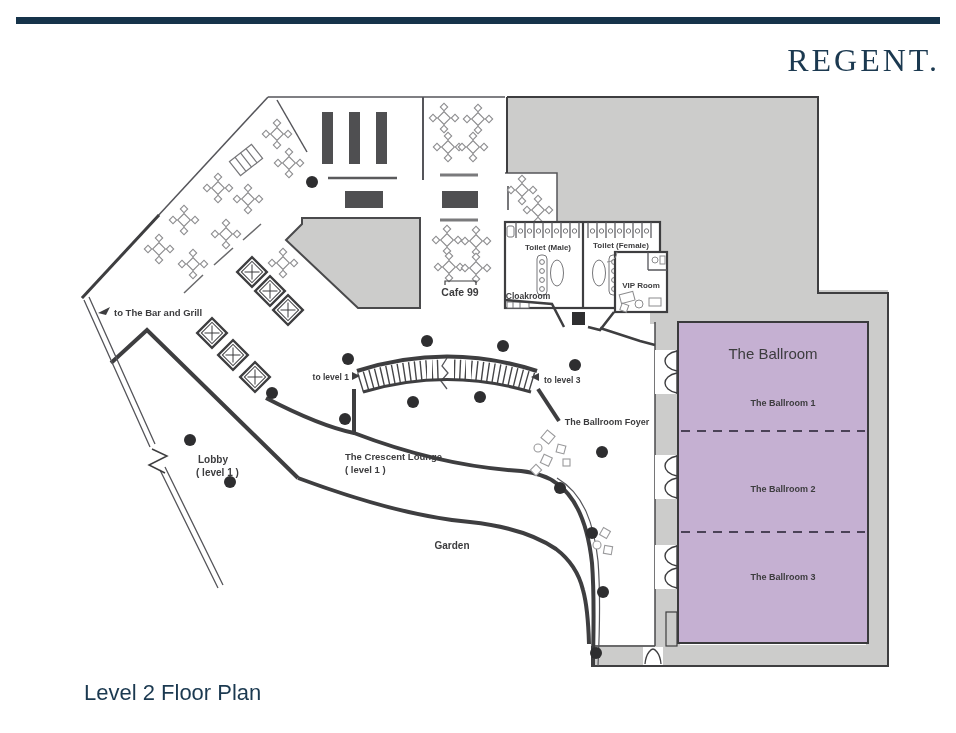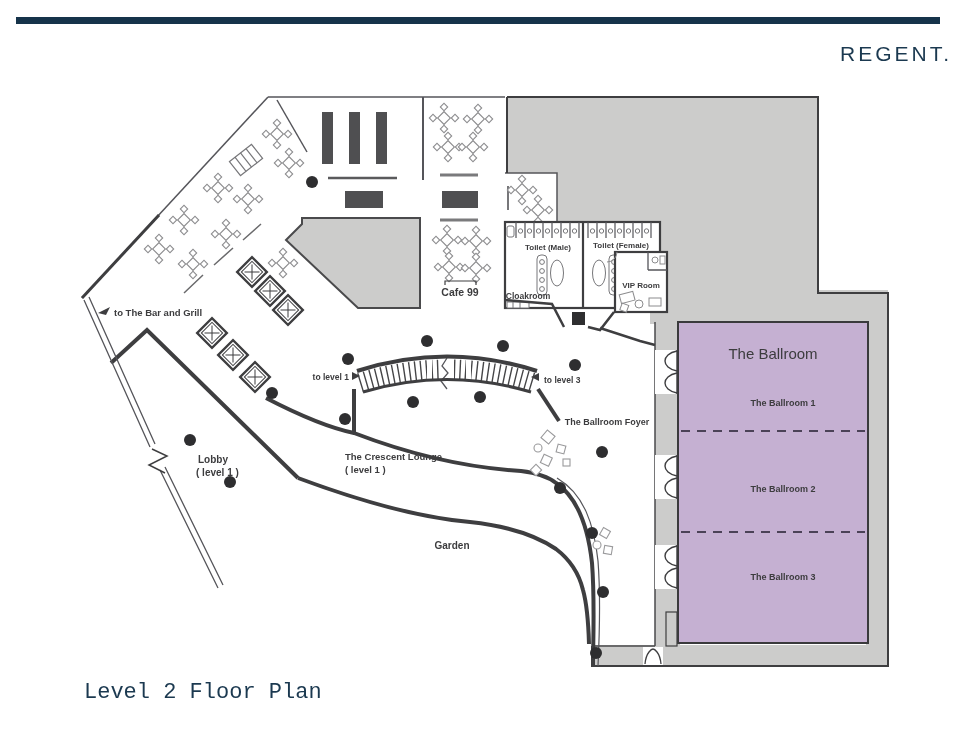--- a/index.html
+++ b/index.html
@@ -1,21 +1,21 @@
 <!DOCTYPE html>
 <html><head>
 <meta charset="utf-8">
 <style>
   html,body{margin:0;padding:0;background:#fff;}
   #stage{position:relative;width:956px;height:733px;background:#fff;overflow:hidden;
          font-family:"Liberation Sans",sans-serif;}
   #topbar{position:absolute;left:16px;top:17px;width:924px;height:7px;background:#16334a;}
-  #logo{position:absolute;right:4px;top:42px;font-family:Liberation Sans, sans-serif;
-        font-size:21px;letter-spacing:3px;color:#1b3950;}
-  #footer-title{position:absolute;left:84px;top:680px;font-family:Liberation Mono, monospace;
+  #logo{position:absolute;right:16px;top:42px;font-family:Liberation Serif, serif;
+        font-size:32px;letter-spacing:3px;color:#1b3950;}
+  #footer-title{position:absolute;left:84px;top:680px;font-family:Liberation Sans, sans-serif;
         font-size:22px;color:#1b3950;}
   svg text{font-family:"Liberation Sans",sans-serif;fill:#3c3c3e;}
   .lbl{font-weight:600;}
 </style>
 </head>
 <body>
 
 <div id="stage">
   <div id="topbar"></div>
   <div id="logo">REGENT.</div>

